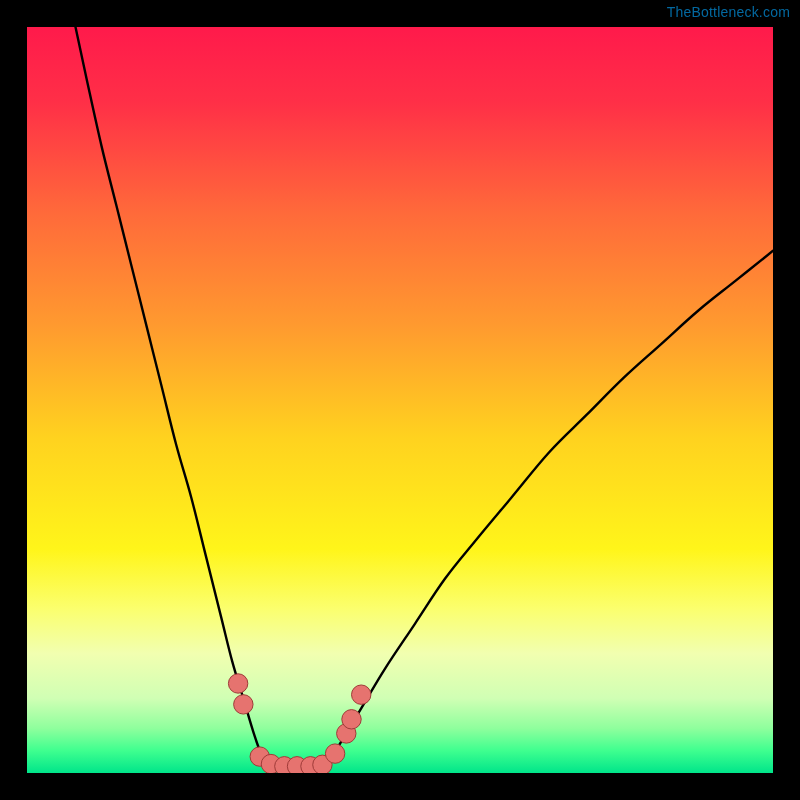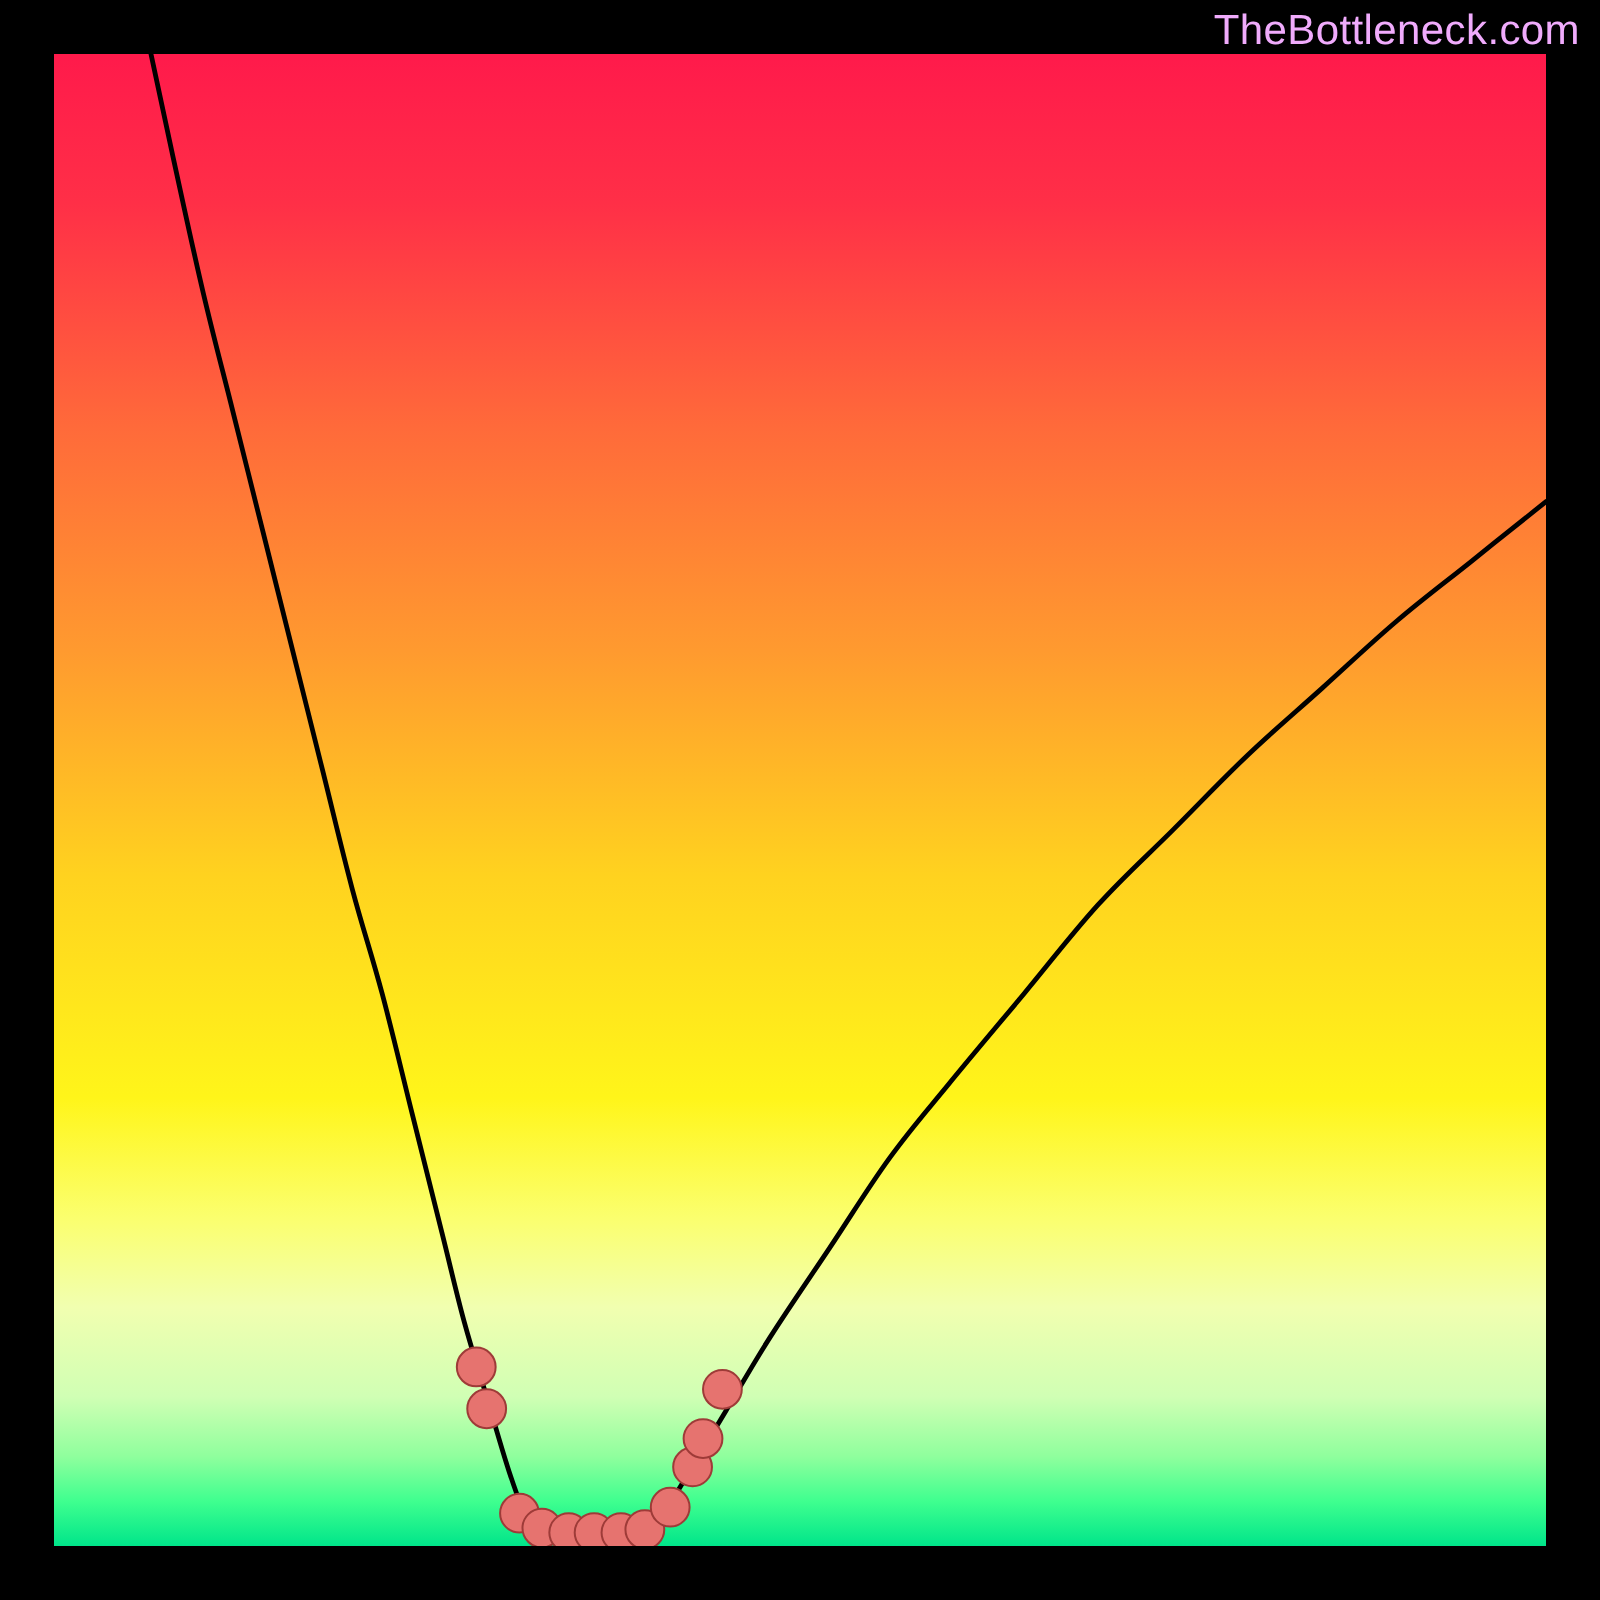--- a/index.html
+++ b/index.html
@@ -38,22 +38,22 @@
     position: absolute;
     left: 0;
     top: 0;
     width: 100%;
     height: 100%;
   }
   .watermark {
     position: absolute;
     top: 4px;
     right: 10px;
-    color: #f0abfc;
-    font-size: 21px;
+    color: #0369a1;
+    font-size: 14px;
     font-weight: 400;
     letter-spacing: 0.2px;
   }
 </style>
 </head>
 <body>
 
 <div class="frame">
 
   <div class="plot-area">

